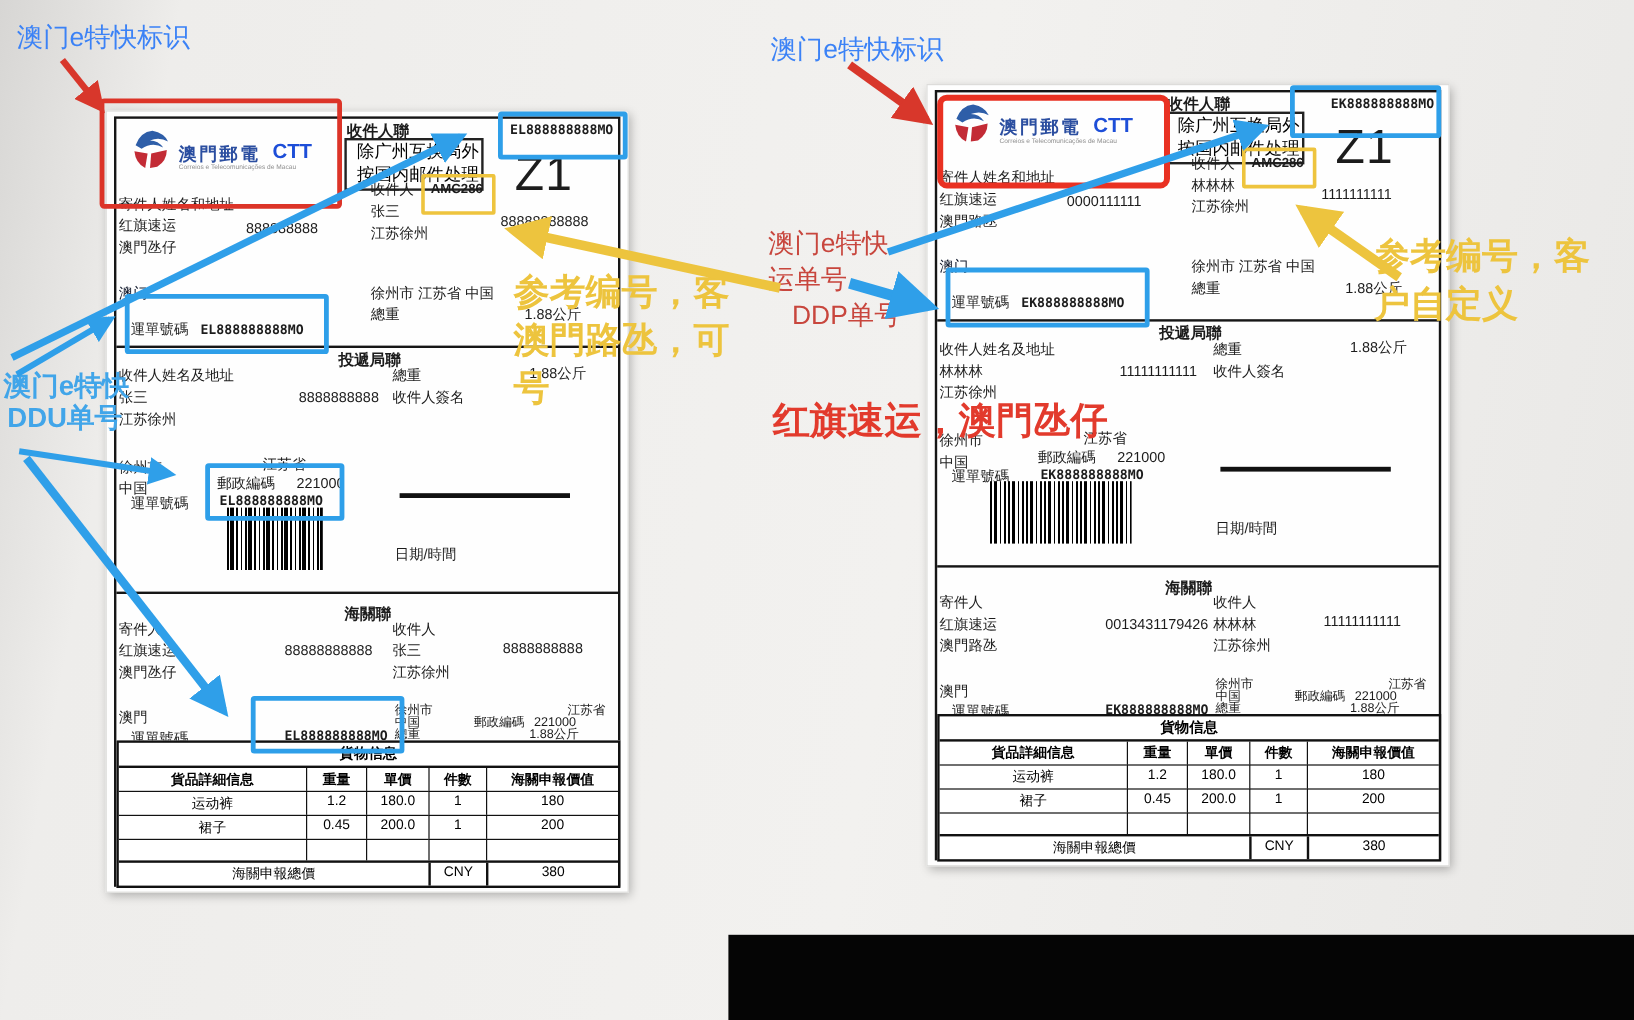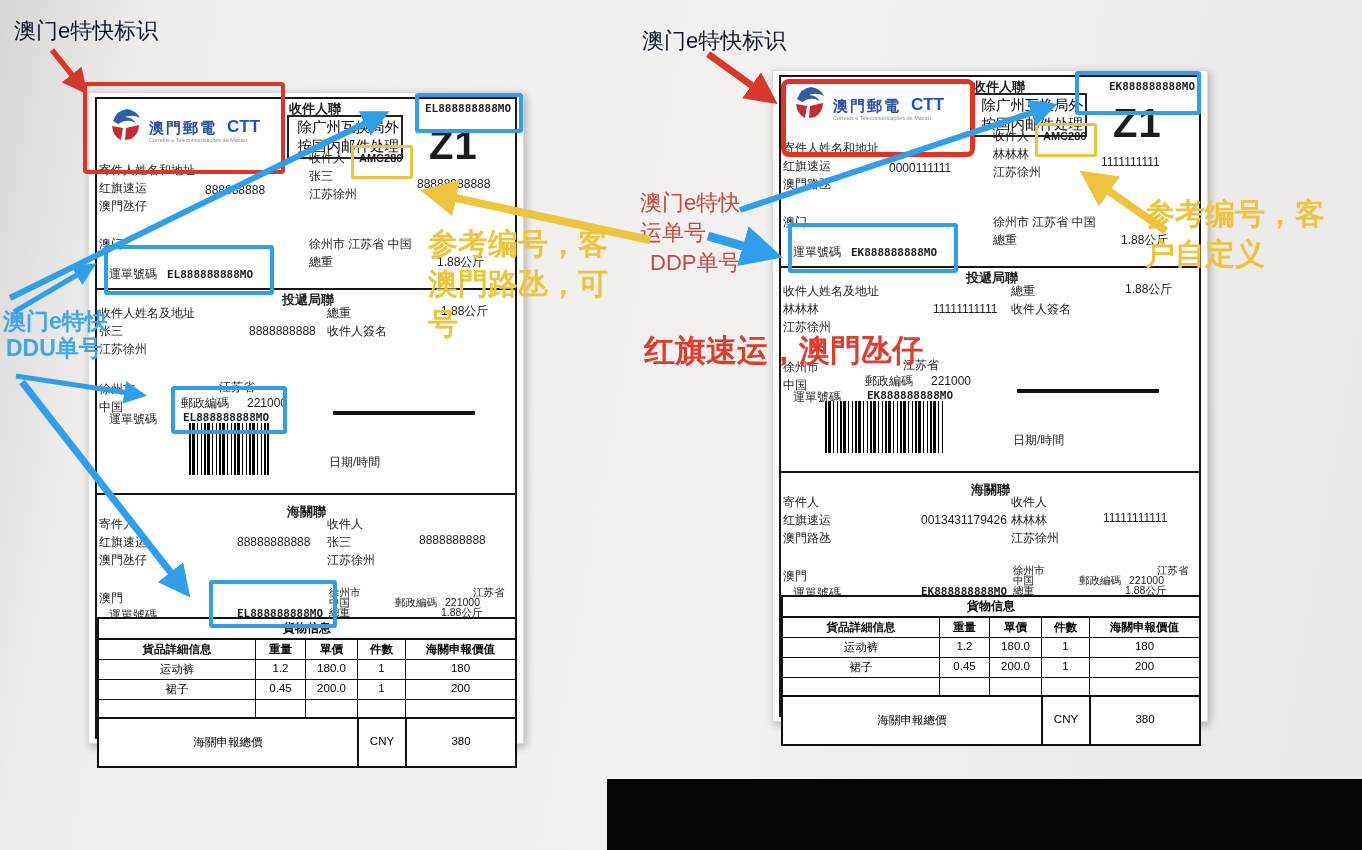--- a/index.html
+++ b/index.html
@@ -13,21 +13,21 @@
          box-shadow:2px 3px 8px rgba(0,0,0,.28);border:1px solid #dddcda}
   .label-left{left:88px;top:92px}
   .label-right{left:772px;top:70px}
   .outline{position:absolute;left:6px;top:4px;right:6px;bottom:4px;border:2px solid #161616}
   .divline{position:absolute;left:8px;width:418px;height:2px;background:#161616}
   .L{position:absolute;white-space:nowrap;font-size:12px;line-height:1.2;color:#1c1c1c}
   .b{font-weight:bold}
   .s13{font-size:13px}.s11{font-size:11px}.s10{font-size:10.5px;line-height:1.05}
   .mono{font-family:"DejaVu Sans Mono","Liberation Mono",monospace;font-size:11px;font-weight:bold}
   .faded{color:#0f172a}
-  .zone{font-size:40px;font-weight:bold;letter-spacing:1px}
+  .zone{font-size:40px;font-weight:normal;letter-spacing:1px}
   .notice{position:absolute;left:198px;top:22px;width:108px;border:2px solid #222;
           font-size:14.5px;line-height:19px;text-align:right;white-space:nowrap;padding:1px 2px}
   .bcode{position:absolute;left:100px;top:330px;width:80px;height:52px;
     background:repeating-linear-gradient(90deg,#000 0 2px,#fff 2px 3px,#000 3px 6px,#fff 6px 8px,#000 8px 9px,#fff 9px 12px,#000 12px 13px,#fff 13px 15px)}
   .sigline{position:absolute;left:244px;top:318px;width:142px;height:4px;background:#111}
   
   .hb{position:absolute;border:4px solid #2e9fe9;border-radius:3px;z-index:3}
   .hb-top{left:326px;top:0;width:100px;height:32px}
   .hb-w1{left:15px;top:152px;width:162px;height:42px}
   .hb-c2{left:82px;top:293px;width:108px;height:40px}
@@ -42,25 +42,25 @@
   .emblem{position:absolute;left:16px;top:12px;width:40px;height:40px}
   
   .goods{position:absolute;left:8px;top:524px;width:416px;border:2px solid #111;background:#fff}
   .g-title{text-align:center;font-size:12px;font-weight:bold;border-bottom:2px solid #111;padding:1px 0}
   .g-row{display:grid;grid-template-columns:156px 50px 52px 48px 1fr}
   .g-row>div{border-left:1px solid #111;text-align:center;font-size:11.5px;padding:2px 0;min-height:13px}
   .g-row>div:first-child{border-left:none}
   .g-row+.g-row>div{border-top:1px solid #111}
   .g-head>div{font-weight:bold}
   .g-total{display:grid;grid-template-columns:258px 48px 1fr;border-top:2px solid #111}
-  .g-total>div{text-align:center;font-size:11.5px;padding:16px 0;min-height:13px}
+  .g-total>div{text-align:center;font-size:11.5px;padding:2px 0;min-height:13px}
   .g-total>div+div{border-left:2px solid #111}
   
   .ann{position:absolute;z-index:6;white-space:nowrap}
-  .ann-red{color:#0f172a;font-size:22px}
+  .ann-red{color:#3b82f6;font-size:22px}
   .ann-blue{color:#41a5e9;font-size:23px;font-weight:bold;line-height:27px}
   .ann-dkr{color:#c8463d;font-size:22px;line-height:30px}
   .ann-yel{color:#edc43e;font-size:30px;font-weight:bold;line-height:40px}
   .ann-int{color:#e23a2c;font-size:31px;font-weight:bold}
   .redbox{position:absolute;z-index:5;border-radius:4px}
   #redbox-left{left:83px;top:82px;width:194px;height:84px;border:4px solid #dc3428}
   #redbox-right{left:781px;top:79px;width:184px;height:68px;border:5px solid #e93122;border-radius:8px}
   #blackbar{position:absolute;left:607px;top:779px;width:755px;height:71px;background:#050505;z-index:4}
   #arrows{position:absolute;left:0;top:0;z-index:6;pointer-events:none}
 </style>
@@ -319,21 +319,21 @@
 <div class="ann ann-red" style="left:642px;top:26px">澳门e特快标识</div>
 
 <div class="ann ann-blue" style="left:3px;top:308px">
   <div>澳门e特快</div>
   <div style="margin-left:3px">DDU单号</div>
 </div>
 
 <div class="ann ann-dkr" style="left:640px;top:188px">
   <div>澳门e特快</div>
   <div>运单号</div>
-  <div style="margin-left:10px">DDP单号</div>
+  <div style="margin-left:20px">DDP单号</div>
 </div>
 
 <div class="ann ann-yel" style="left:428px;top:224px">
   <div>参考编号，客</div>
   <div>澳門路氹，可</div>
   <div>号</div>
 </div>
 
 <div class="ann ann-yel" style="left:1145px;top:194px">
   <div>参考编号，客</div>

